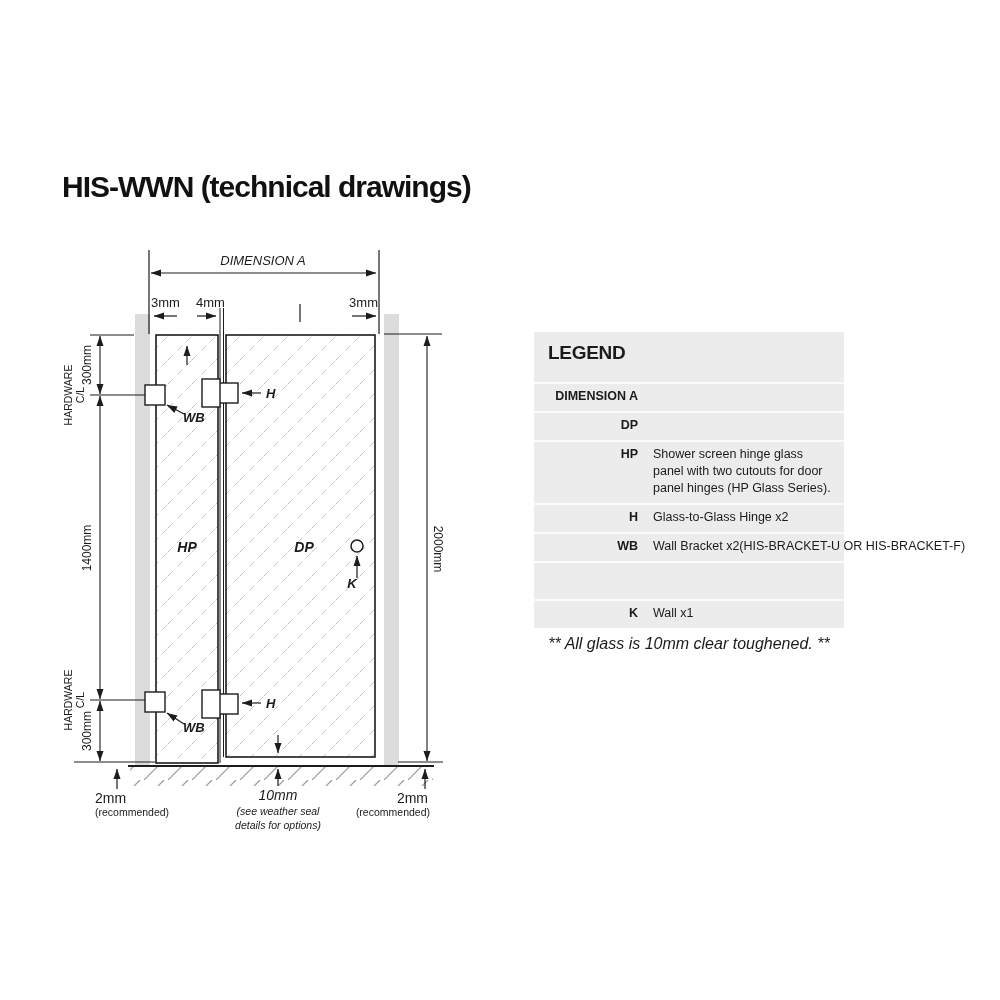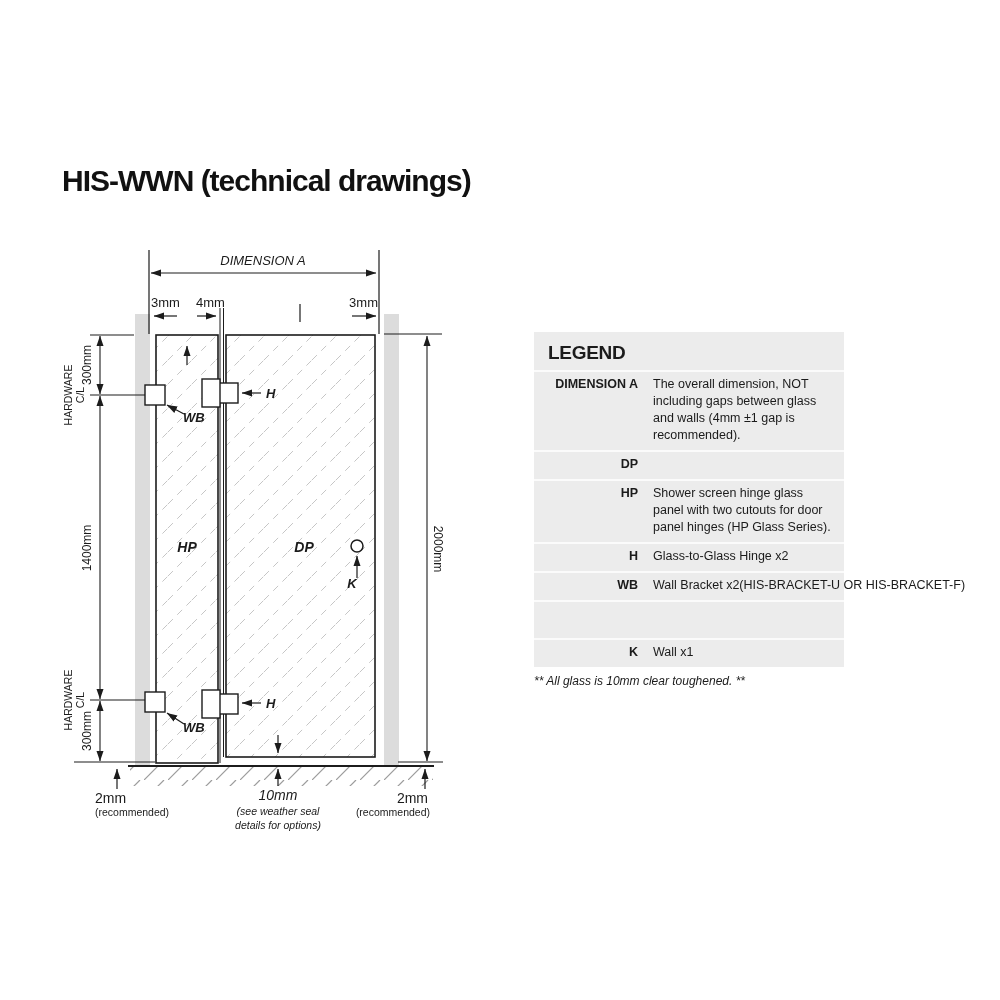--- a/index.html
+++ b/index.html
@@ -1,38 +1,38 @@
 <!DOCTYPE html>
 <html><head>
 <meta charset="utf-8">
 <style>
   html,body{margin:0;padding:0;background:#ffffff;}
   body{width:1000px;height:1000px;position:relative;font-family:"Liberation Sans",sans-serif;color:#1b1b1b;}
-  .page-title{position:absolute;left:62px;top:164px;margin:0;font-size:30px;font-weight:bold;letter-spacing:-1px;color:#111;}
+  .page-title{position:absolute;left:62px;top:170px;margin:0;font-size:30px;font-weight:bold;letter-spacing:-1px;color:#111;}
   svg text{fill:#1b1b1b;}
   .drawing-svg{position:absolute;left:0;top:0;}
   .dim{font-size:12px;}
   .dim-sm{font-size:10.5px;}
   .gap{font-size:13px;}
   .dimA{font-size:13px;font-style:italic;}
   .panel-lbl{font-size:14px;font-weight:bold;font-style:italic;}
   .hw-lbl{font-size:13px;font-weight:bold;font-style:italic;}
   .mm-big{font-size:14px;}
   .mm-big-i{font-size:14px;font-style:italic;}
   .note{font-size:10.5px;}
   .note-i{font-size:10.5px;font-style:italic;}
   .legend-wrap{position:absolute;left:534px;top:332px;width:310px;}
   .legend-box{background:#ececec;}
-  .legend-heading{font-size:19px;font-weight:bold;padding:10px 14px 6px 14px;letter-spacing:-0.3px;}
+  .legend-heading{font-size:19px;font-weight:bold;padding:10px 14px 18px 14px;letter-spacing:-0.3px;}
   .lrow{display:flex;border-top:2px solid #fbfbfb;padding:4px 8px 6px 12px;}
   .lrow .term{flex:none;width:92px;text-align:right;font-weight:bold;font-size:12.5px;line-height:17px;}
   .lrow .desc{margin-left:15px;font-size:12.5px;line-height:17px;flex:1;min-width:0;}
   .lrow .desc.nowrap{white-space:nowrap;overflow:visible;text-align:right;}
   .lrow.empty{min-height:26px;}
-  .legend-footnote{margin-top:7px;text-align:left;font-size:12px;font-style:italic;}
+  .legend-footnote{margin-top:7px;text-align:center;font-size:16px;font-style:italic;}
 </style>
 </head>
 <body>
 
 <h1 class="page-title">HIS-WWN (technical drawings)</h1>
 
 <svg class="drawing-svg" width="1000" height="1000" viewBox="0 0 1000 1000">
   <defs>
     <marker id="arr" markerUnits="userSpaceOnUse" markerWidth="11" markerHeight="8" refX="10.2" refY="4" orient="auto-start-reverse">
       <path d="M0,0.4 L10.4,4 L0,7.6 Z" fill="#1c1c1c"></path>
@@ -153,21 +153,20 @@
   <text class="note-i" x="278" y="829" text-anchor="middle">details for options)</text>
   <text class="mm-big" x="428" y="803" text-anchor="end">2mm</text>
   <text class="note" x="430" y="816" text-anchor="end">(recommended)</text>
 </svg>
 
 <div class="legend-wrap">
   <div class="legend-box">
     <div class="legend-heading">LEGEND</div>
     <div class="lrow">
       <div class="term">DIMENSION A</div>
-      <div class="desc">The overall dimension, NOT including gaps between glass and walls (4mm ±1 gap is recommended).</div>
     </div>
     <div class="lrow">
       <div class="term">DP</div>
     </div>
     <div class="lrow">
       <div class="term">HP</div>
       <div class="desc">Shower screen hinge glass panel with two cutouts for door panel hinges (HP Glass Series).</div>
     </div>
     <div class="lrow">
       <div class="term">H</div>

